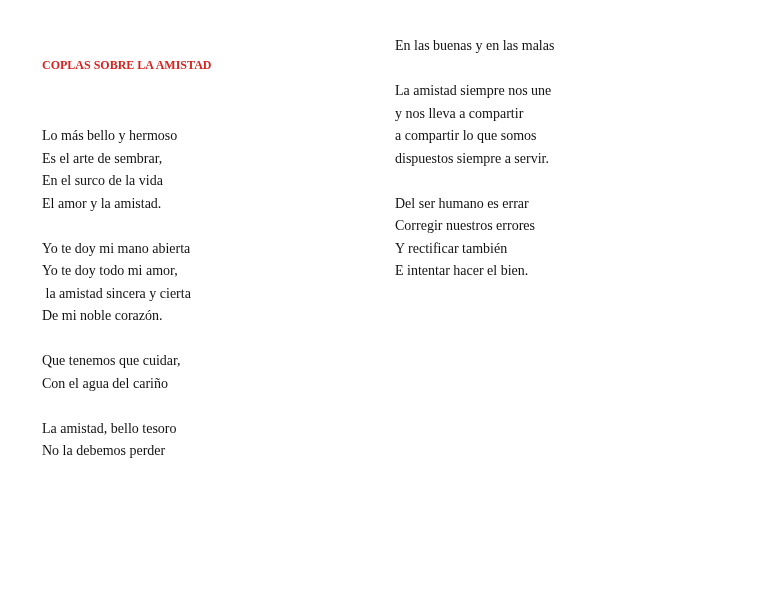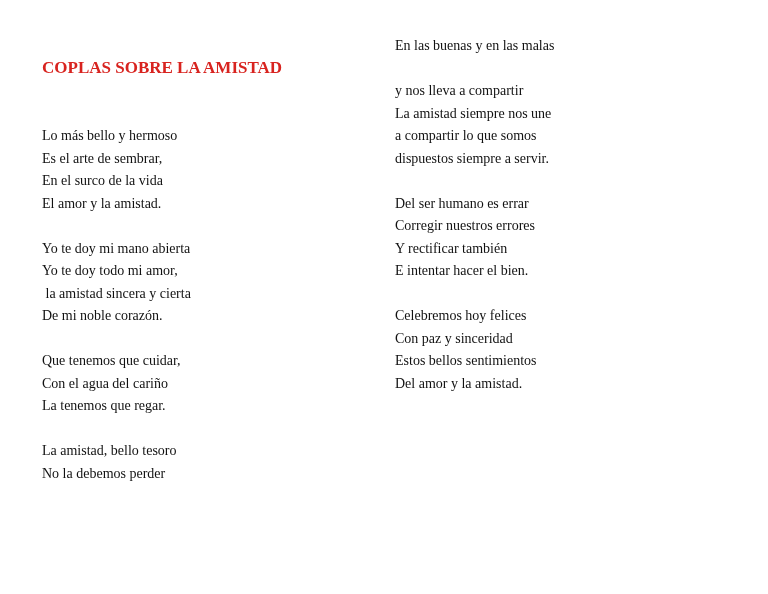--- a/index.html
+++ b/index.html
@@ -1,18 +1,18 @@
 <!DOCTYPE html>
 <html><head>
   <meta charset="utf-8">
   <style>
     html, body { margin: 0; padding: 0; background: #ffffff; }
     body { width: 768px; height: 594px; position: relative; overflow: hidden;
            font-family: "Liberation Serif", "DejaVu Serif", serif; color: #111111; }
-    .title { position: absolute; left: 42px; top: 58px; font-size: 17px; font-weight: bold;
+    .title { position: absolute; left: 42px; top: 58px; font-size: 12px; font-weight: bold;
              color: #d8231f; letter-spacing: 0px; white-space: nowrap; }
     .col { position: absolute; }
     .col-left { left: 42px; top: 125px; }
     .col-right { left: 395px; top: 35px; }
     .stanza { margin: 0 0 22.5px 0; }
     .line { font-size: 14px; line-height: 22.5px; height: 22.5px; white-space: pre; }
   </style>
 </head>
 <body>
 
@@ -27,43 +27,36 @@
   </div>
   <div class="stanza">
     <div class="line">Yo te doy mi mano abierta</div>
     <div class="line">Yo te doy todo mi amor,</div>
     <div class="line"> la amistad sincera y cierta</div>
     <div class="line">De mi noble corazón.</div>
   </div>
   <div class="stanza">
     <div class="line">Que tenemos que cuidar,</div>
     <div class="line">Con el agua del cariño</div>
-    <div class="line">La tenemos que regar.</div>
   </div>
   <div class="stanza">
     <div class="line">La amistad, bello tesoro</div>
     <div class="line">No la debemos perder</div>
   </div>
 </div>
 
 <div class="col col-right">
   <div class="stanza">
     <div class="line">En las buenas y en las malas</div>
   </div>
   <div class="stanza">
+    <div class="line">La amistad siempre nos une</div>
     <div class="line">y nos lleva a compartir</div>
-    <div class="line">La amistad siempre nos une</div>
     <div class="line">a compartir lo que somos</div>
     <div class="line">dispuestos siempre a servir.</div>
   </div>
   <div class="stanza">
     <div class="line">Del ser humano es errar</div>
     <div class="line">Corregir nuestros errores</div>
     <div class="line">Y rectificar también</div>
     <div class="line">E intentar hacer el bien.</div>
   </div>
-  <div class="stanza">
-    <div class="line">Celebremos hoy felices</div>
-    <div class="line">Con paz y sinceridad</div>
-    <div class="line">Estos bellos sentimientos</div>
-    <div class="line">Del amor y la amistad.</div>
-  </div>
 </div>
 
 </body></html>

